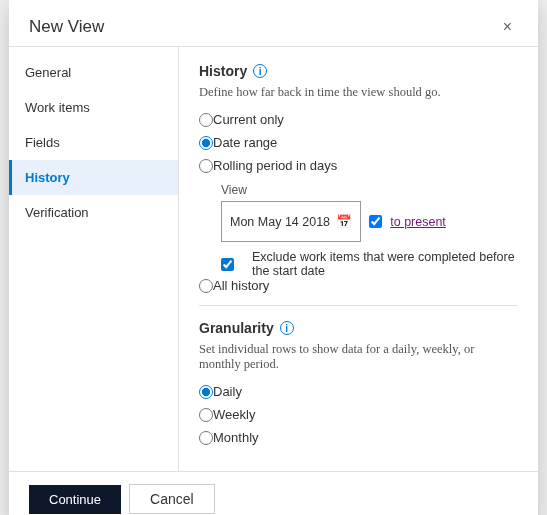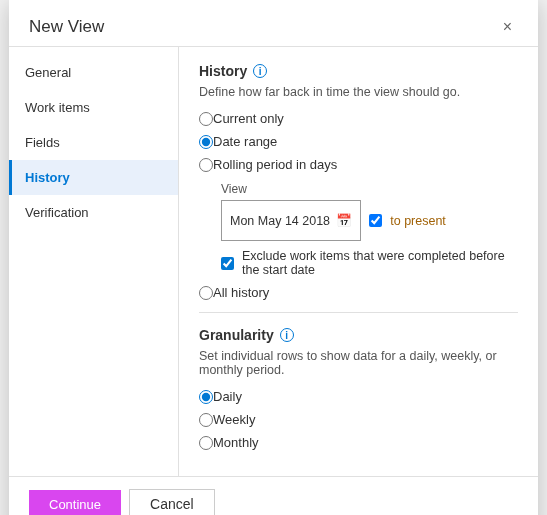--- a/index.html
+++ b/index.html
@@ -87,20 +87,21 @@
       border: 1.5px solid #0078d4;
       color: #0078d4;
       font-size: 10px;
       font-weight: bold;
       cursor: pointer;
     }
     .section-desc {
       color: #555;
       margin-bottom: 12px;
       font-size: 12.5px;
+      font-family: Liberation Serif, serif;
     }
     .radio-group {
       display: flex;
       flex-direction: column;
       gap: 8px;
       margin-bottom: 10px;
     }
     .radio-option {
       display: flex;
       align-items: center;
@@ -140,52 +141,52 @@
       background: #fff;
       cursor: pointer;
     }
     .calendar-icon {
       font-size: 13px;
       color: #555;
     }
     .checkbox-row {
       display: flex;
       align-items: center;
-      gap: 8px;
-      margin-bottom: 8px;
+      gap: 18px;
       font-size: 12.5px;
       color: #333;
     }
     .checkbox-row input[type="checkbox"] {
       accent-color: #0078d4;
       width: 13px;
       height: 13px;
       cursor: pointer;
     }
     .to-present {
       font-size: 12.5px;
-      color: #a16207;
+      color: #701a75;
+      text-decoration: underline;
     }
     .granularity-section {
       margin-top: 14px;
     }
     .divider {
       height: 1px;
       background: #e0e0e0;
       margin: 12px 0;
     }
     .dialog-footer {
       border-top: 1px solid #e0e0e0;
       padding: 12px 20px;
       display: flex;
       gap: 8px;
       align-items: center;
     }
     .btn-primary {
-      background: #d946ef;
+      background: #0f172a;
       color: #fff;
       border: none;
       padding: 7px 20px;
       font-size: 13px;
       cursor: pointer;
       font-family: inherit;
     }
     .btn-secondary {
       background: #fff;
       color: #333;

